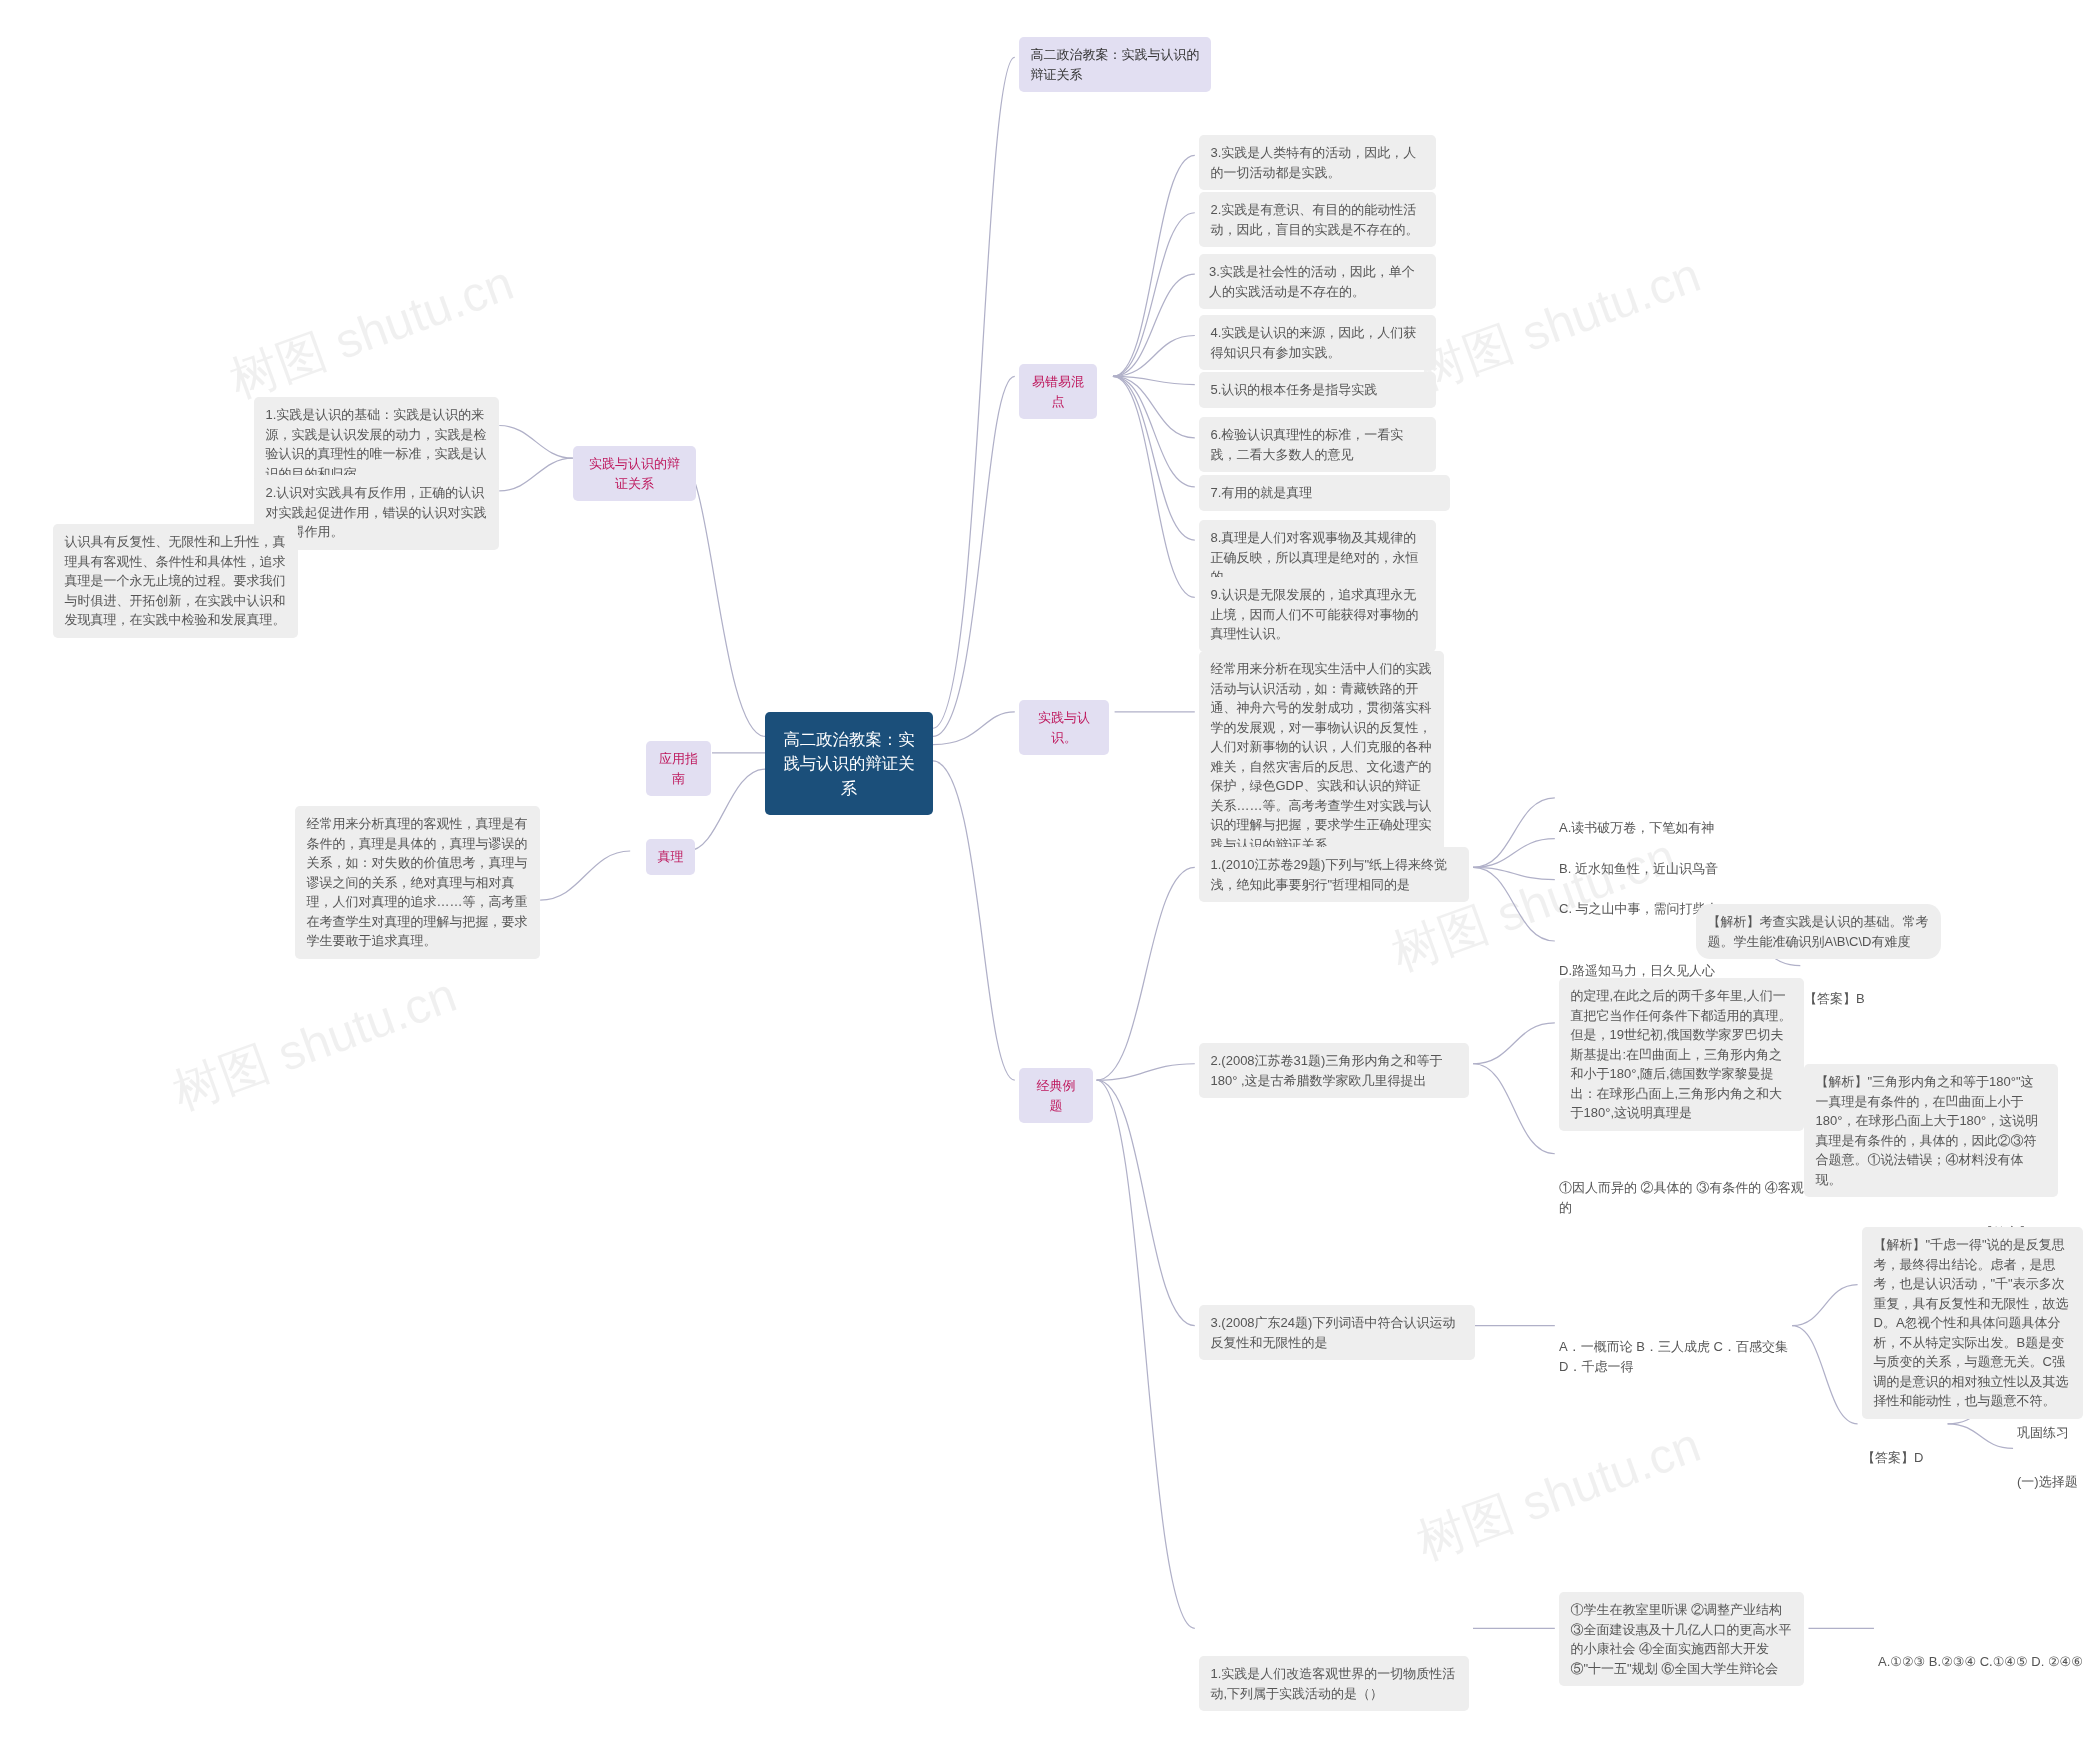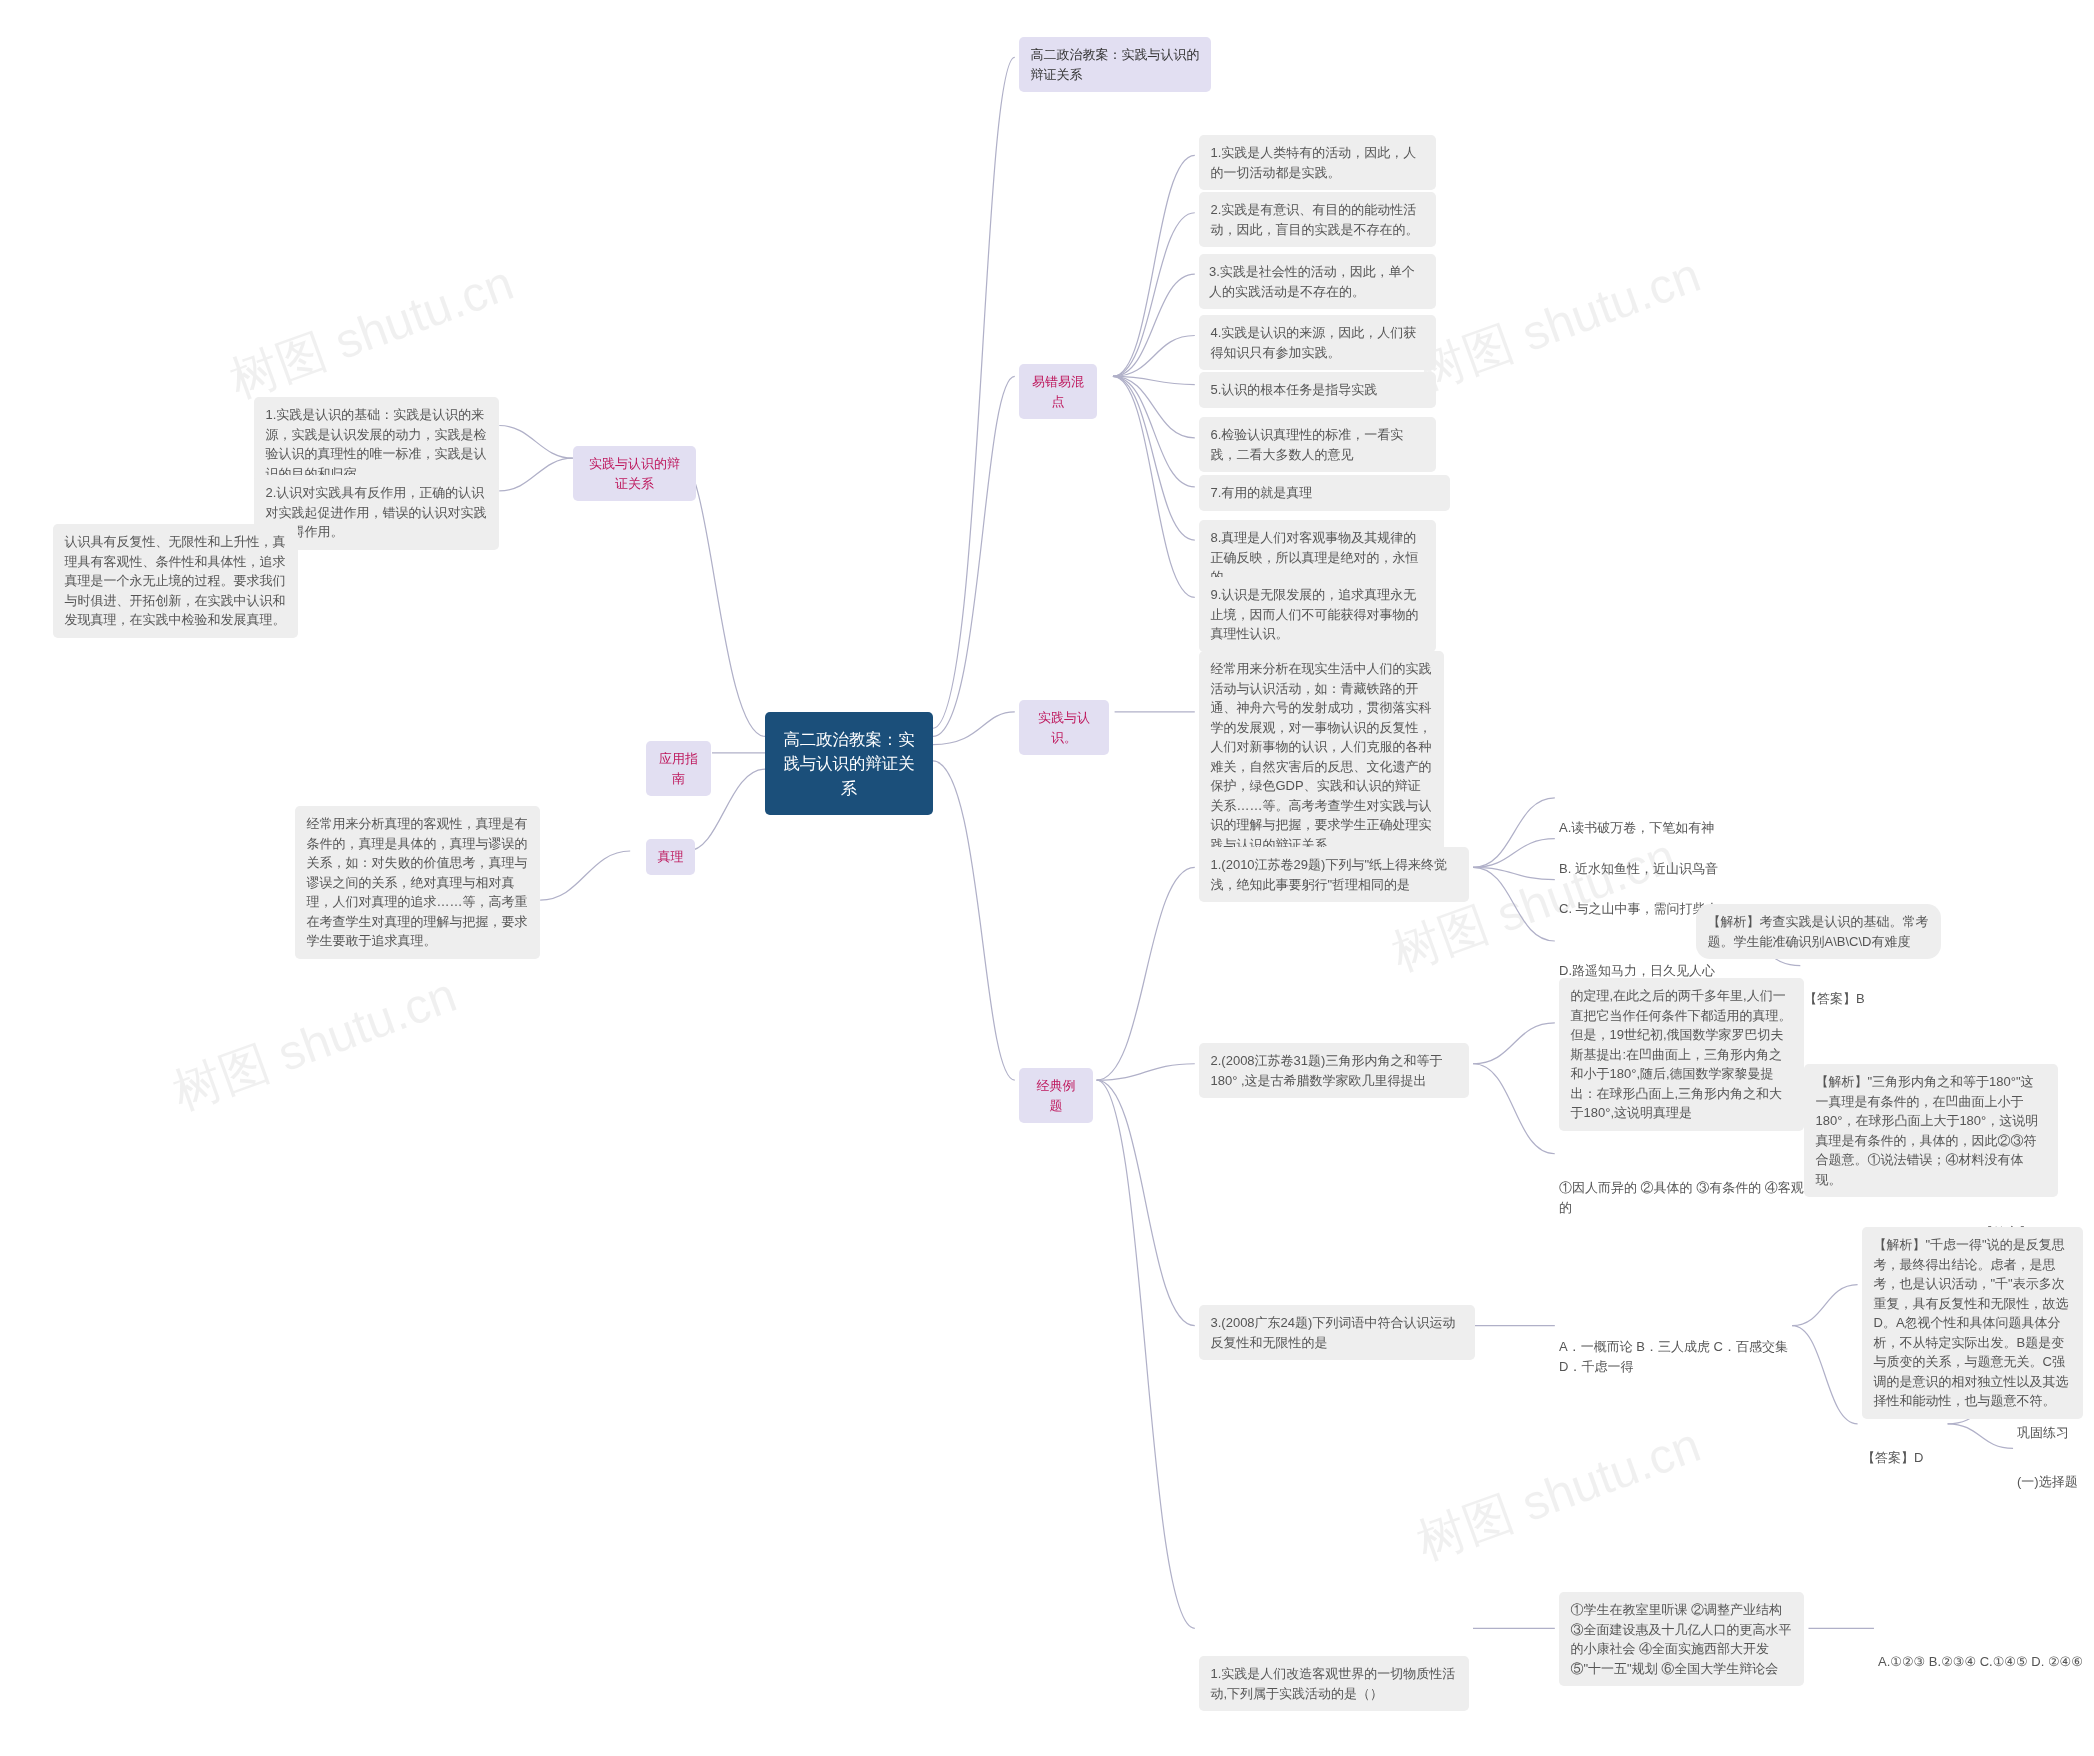--- a/index.html
+++ b/index.html
@@ -178,21 +178,21 @@
   <span>认识具有反复性、无限性和上升性，真理具有客观性、条件性和具体性，追求真理是一个永无止境的过程。要求我们与时俱进、开拓创新，在实践中认识和发现真理，在实践中检验和发展真理。</span>
 </div>
 <div class="node grey" style="left:295px; top:806px; width:245px;">
   <span>经常用来分析真理的客观性，真理是有条件的，真理是具体的，真理与谬误的关系，如：对失败的价值思考，真理与谬误之间的关系，绝对真理与相对真理，人们对真理的追求……等，高考重在考查学生对真理的理解与把握，要求学生要敢于追求真理。</span>
 </div>
 
 <div class="node purple" style="left:1019px; top:364px; width:78px;">
   <span>易错易混点</span>
 </div>
 <div class="node grey" style="left:1199px; top:135px; width:237px;">
-  <span>1.实践是人类特有的活动，因此，人的一切活动都是实践。</span>
+  <span>3.实践是人类特有的活动，因此，人的一切活动都是实践。</span>
 </div>
 <div class="node grey" style="left:1199px; top:192px; width:237px;">
   <span>2.实践是有意识、有目的的能动性活动，因此，盲目的实践是不存在的。</span>
 </div>
 <div class="node grey" style="left:1199px; top:254px; width:237px;padding-left:10px;">
   <span>3.实践是社会性的活动，因此，单个人的实践活动是不存在的。</span>
 </div>
 <div class="node grey" style="left:1199px; top:315px; width:237px;">
   <span>4.实践是认识的来源，因此，人们获得知识只有参加实践。</span>
 </div>

